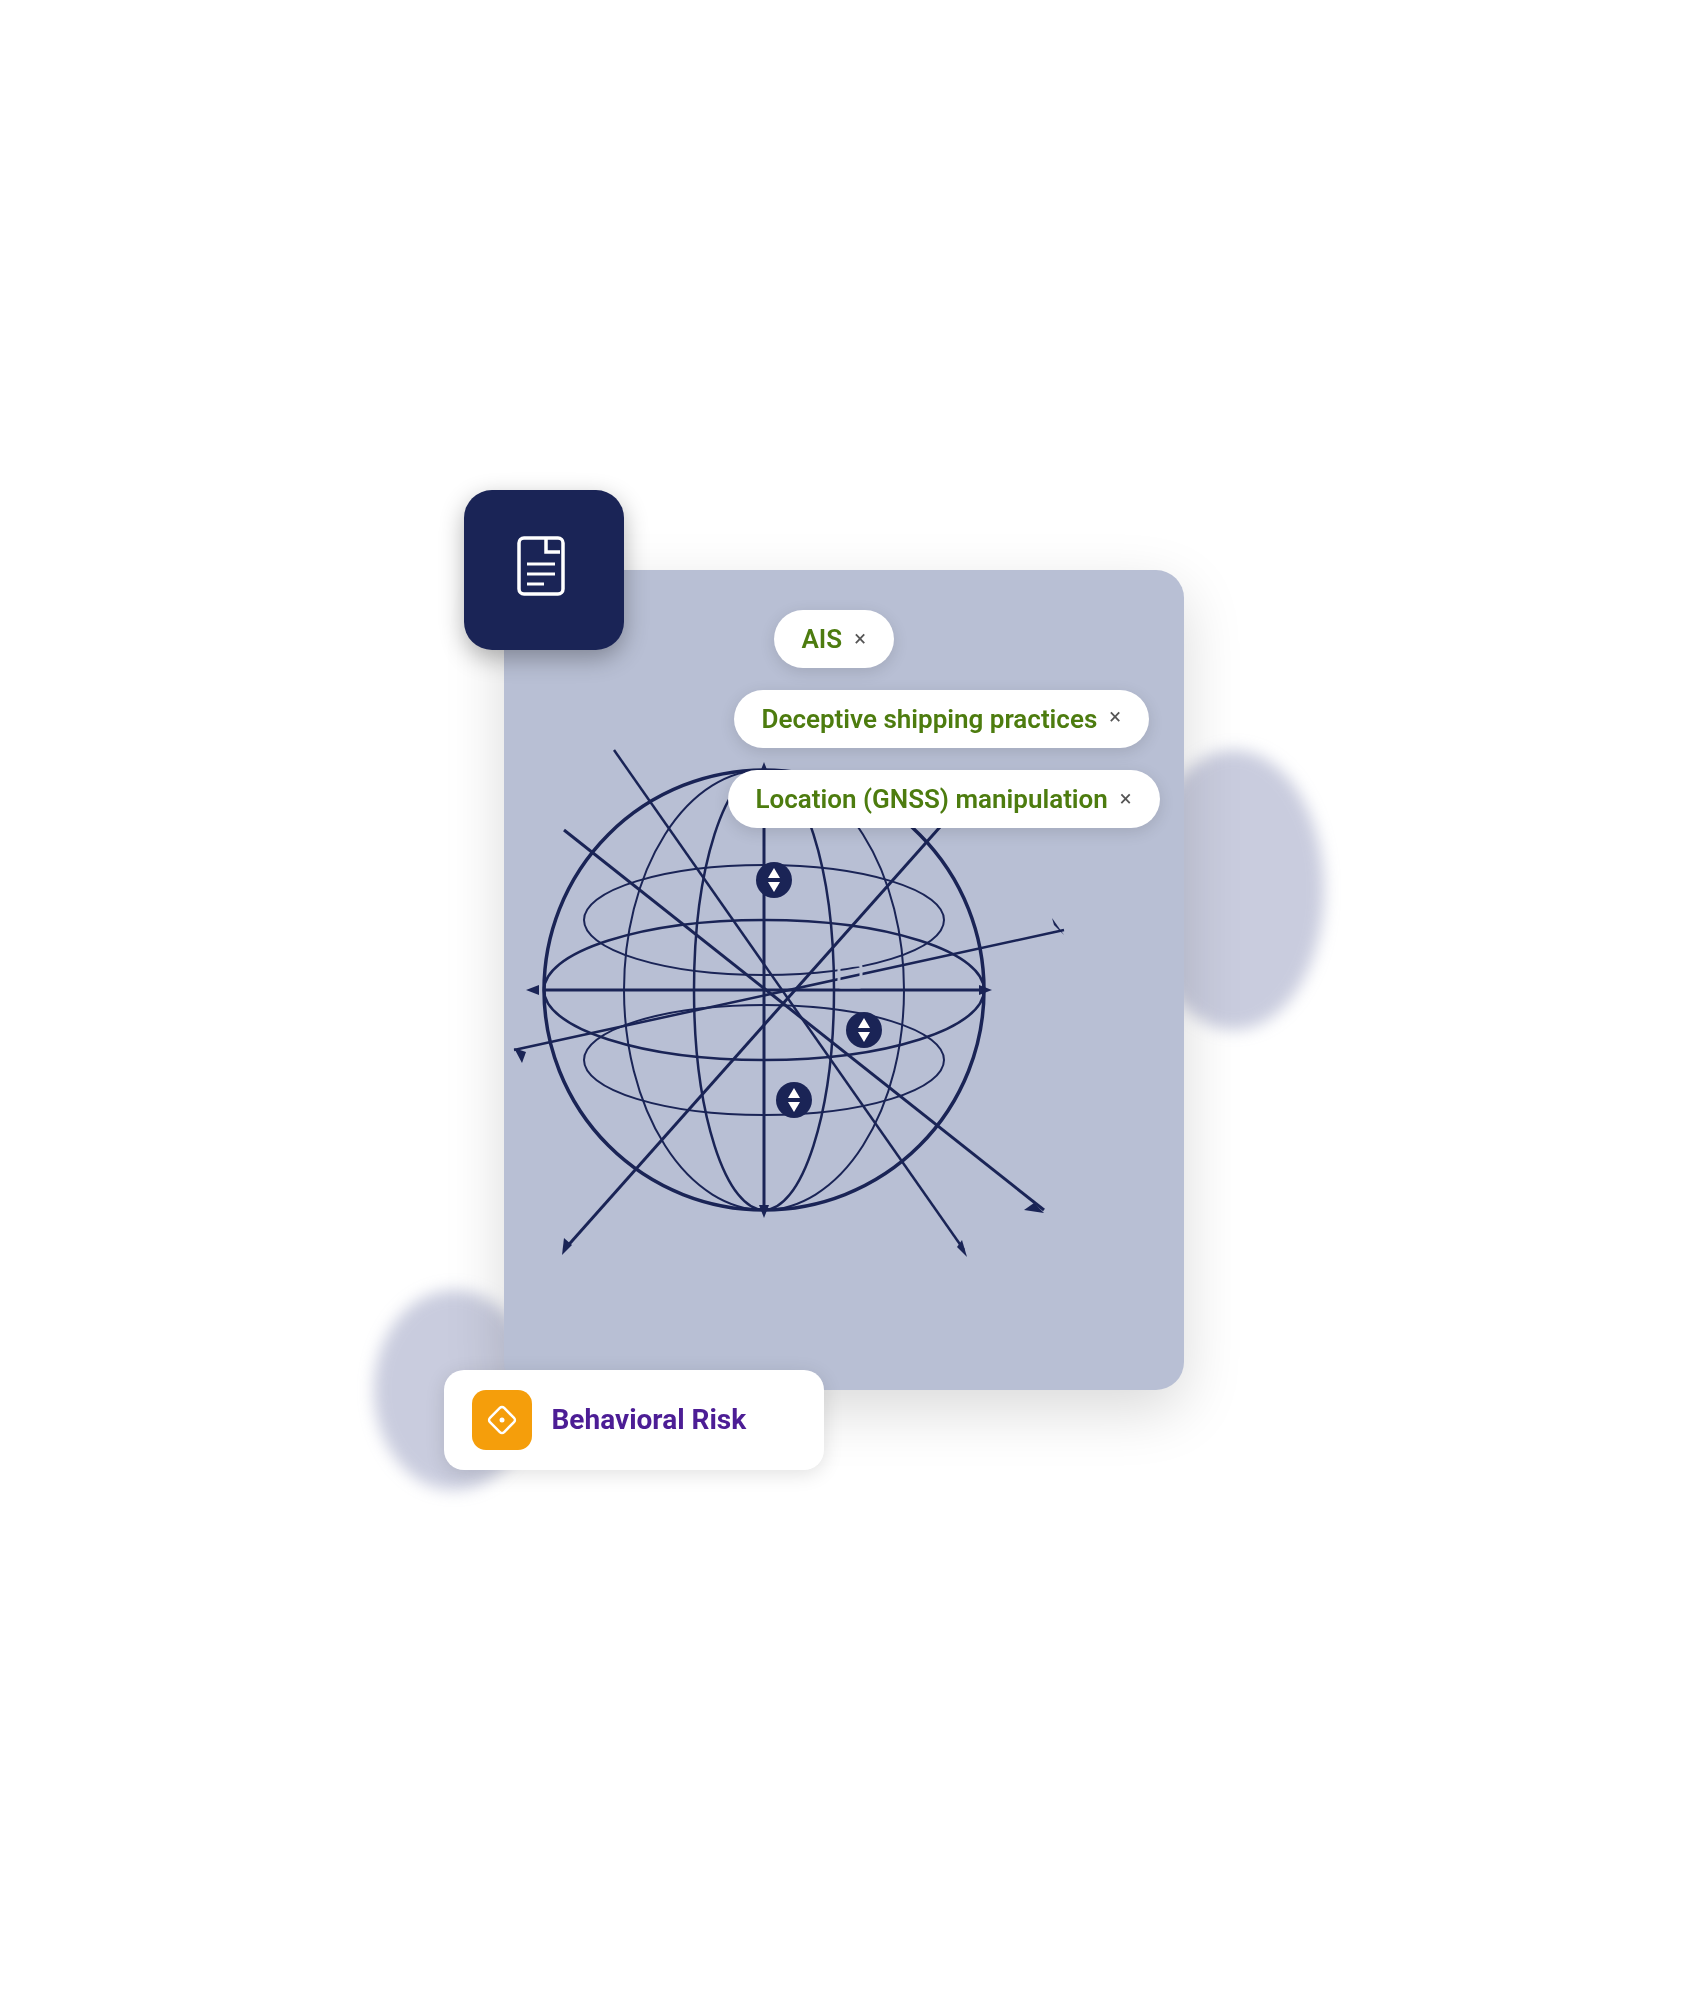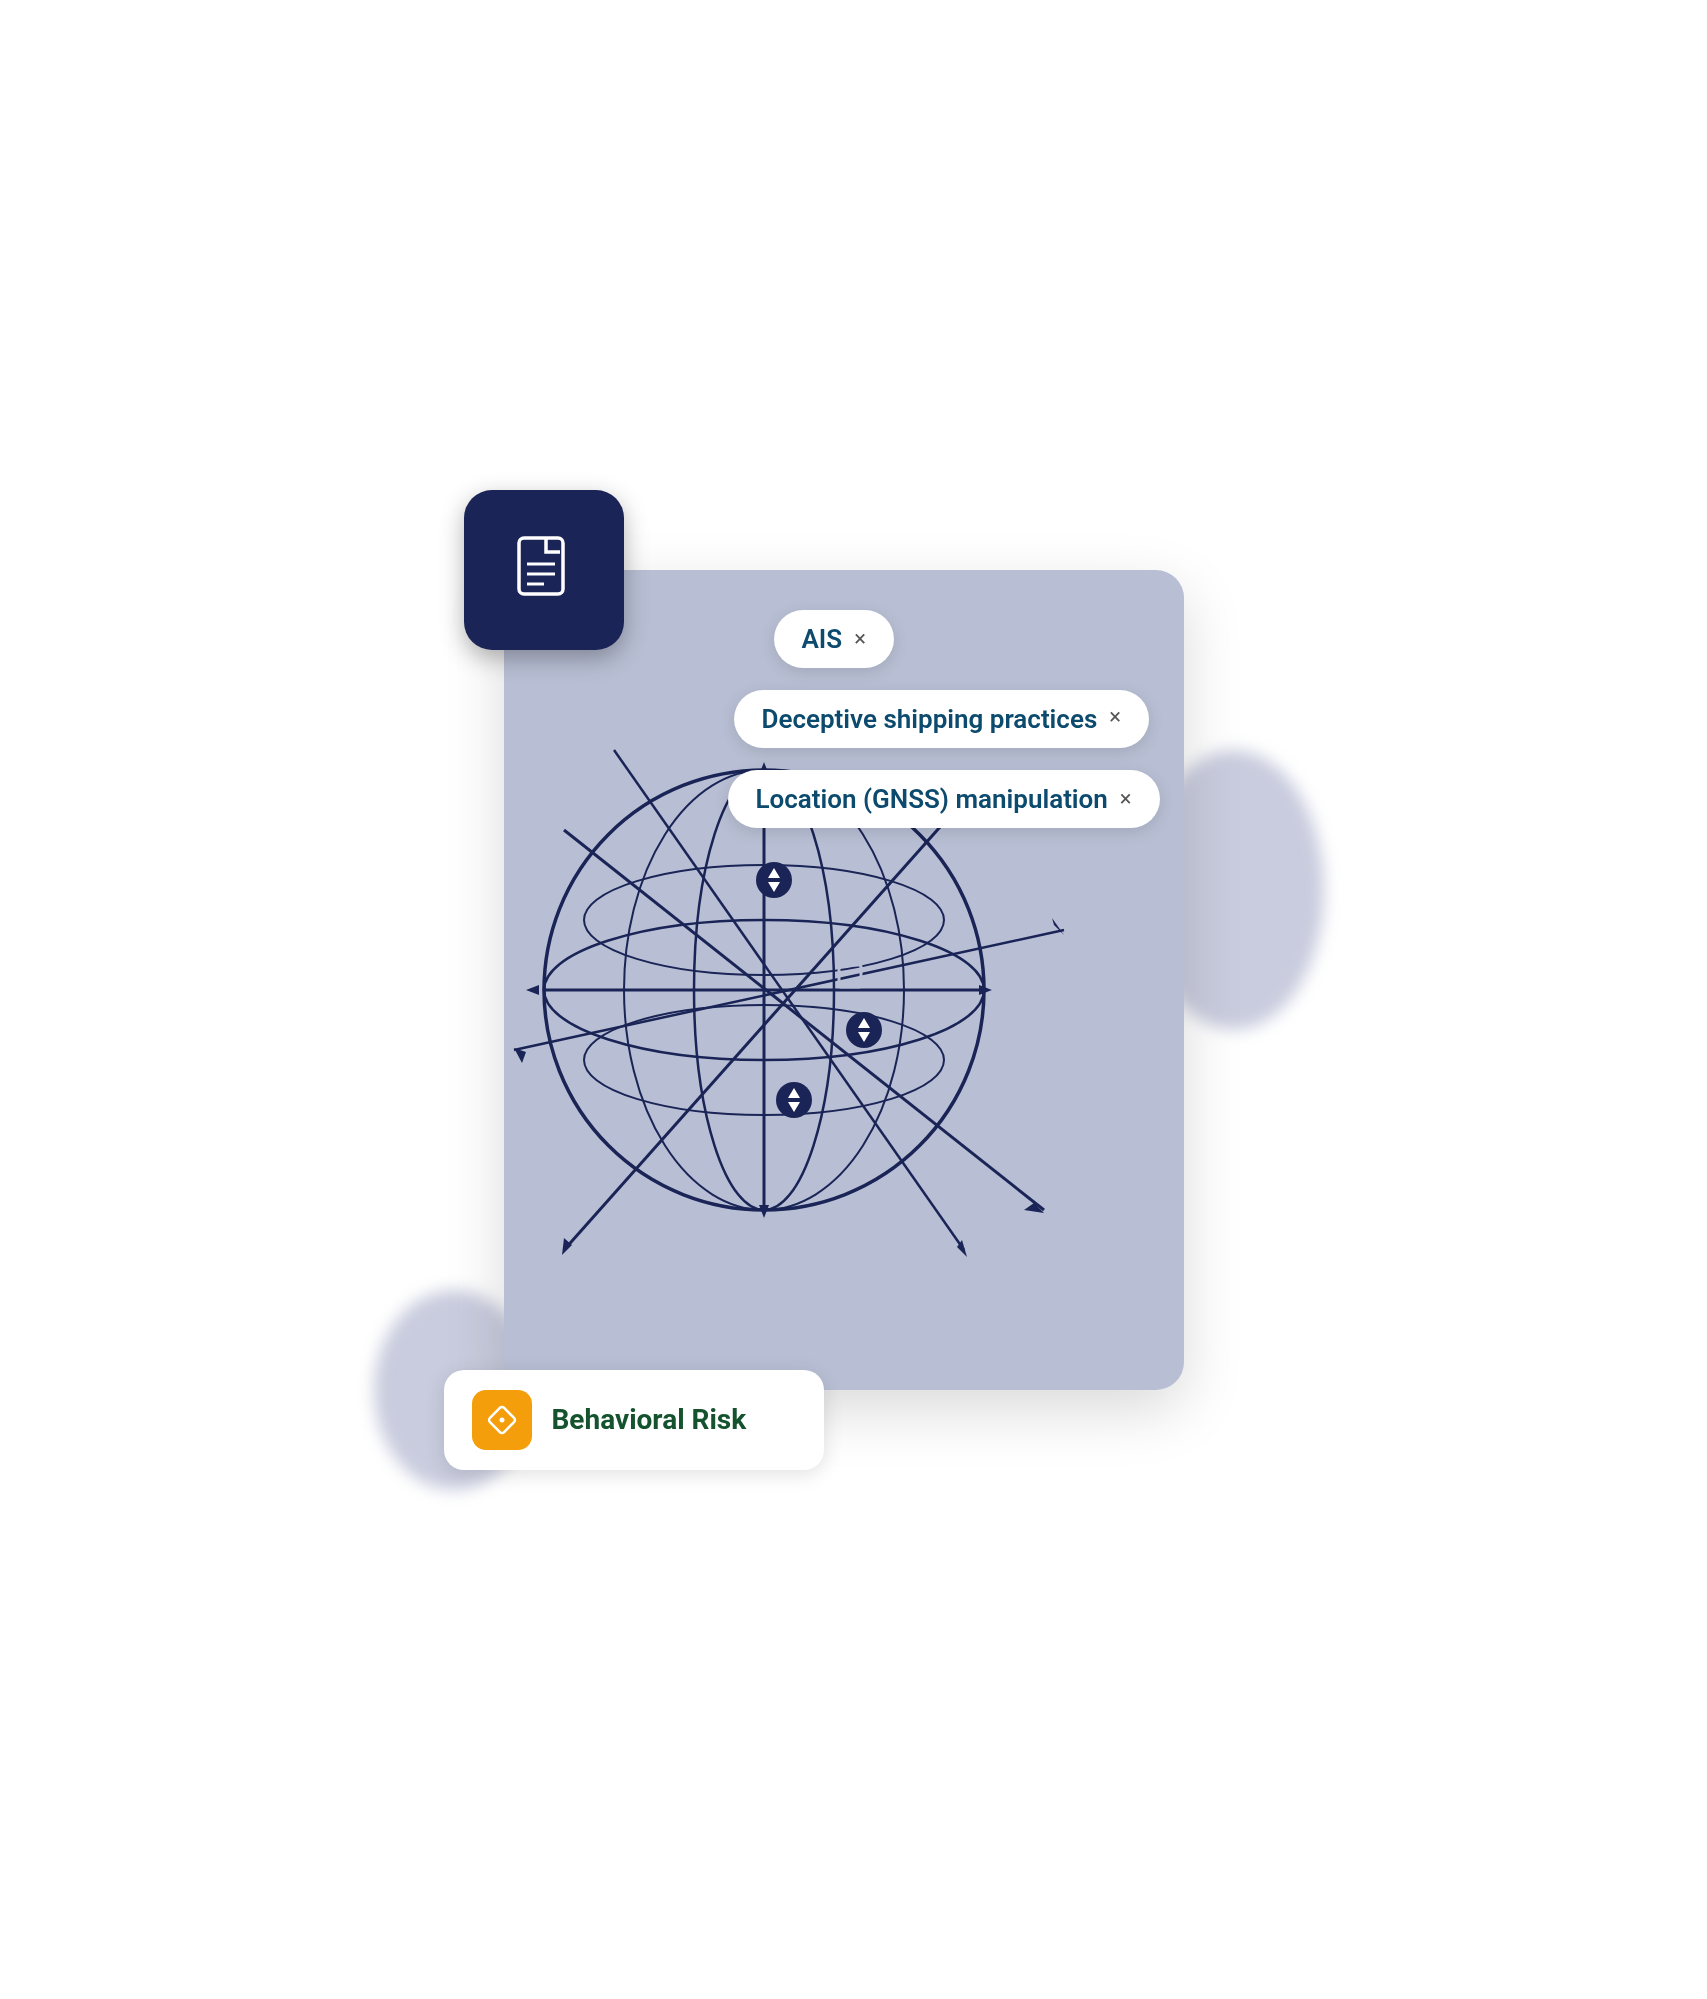--- a/index.html
+++ b/index.html
@@ -110,21 +110,21 @@
       align-items: center;
       gap: 12px;
       z-index: 20;
       box-shadow: 0 4px 16px rgba(0,0,0,0.12);
       white-space: nowrap;
     }
 
     .tag-text {
       font-size: 26px;
       font-weight: 600;
-      color: #0c4a6e;
+      color: #4d7c0f;
     }
 
     .tag-close {
       font-size: 22px;
       color: #555;
       cursor: pointer;
       font-weight: 400;
     }
 
     
@@ -156,21 +156,21 @@
     }
 
     .behavioral-icon svg {
       width: 32px;
       height: 32px;
     }
 
     .behavioral-text {
       font-size: 28px;
       font-weight: 700;
-      color: #14532d;
+      color: #4c1d95;
     }
 
     
     .blob-right {
       position: absolute;
       top: 300px;
       right: -20px;
       width: 180px;
       height: 280px;
       background: rgba(100, 110, 160, 0.35);

